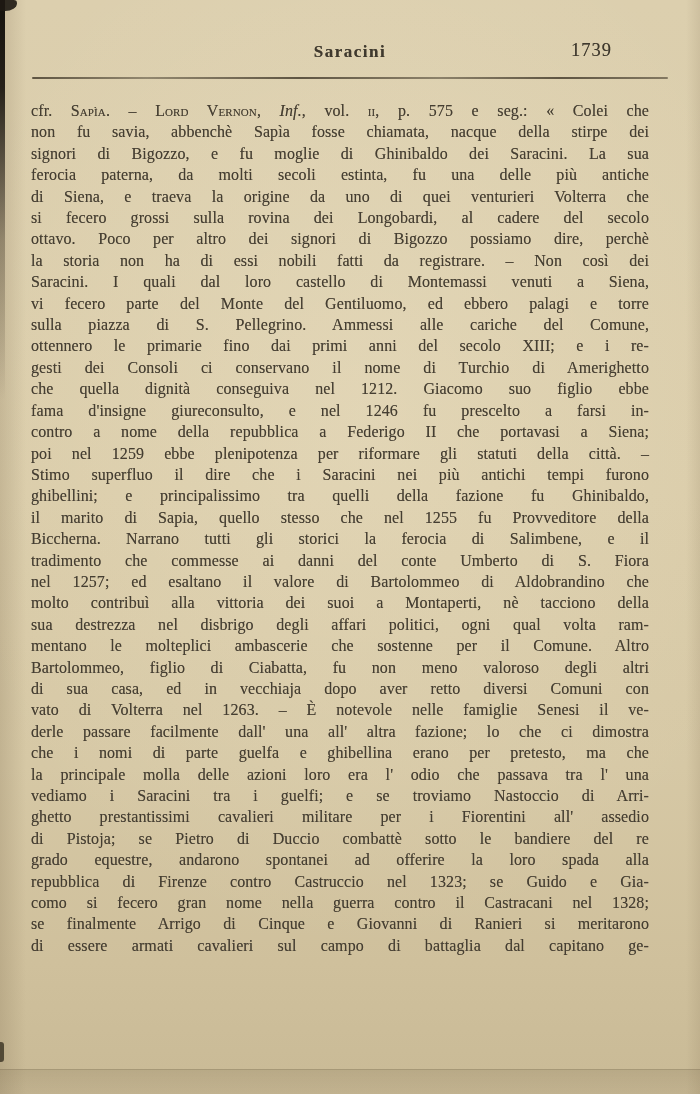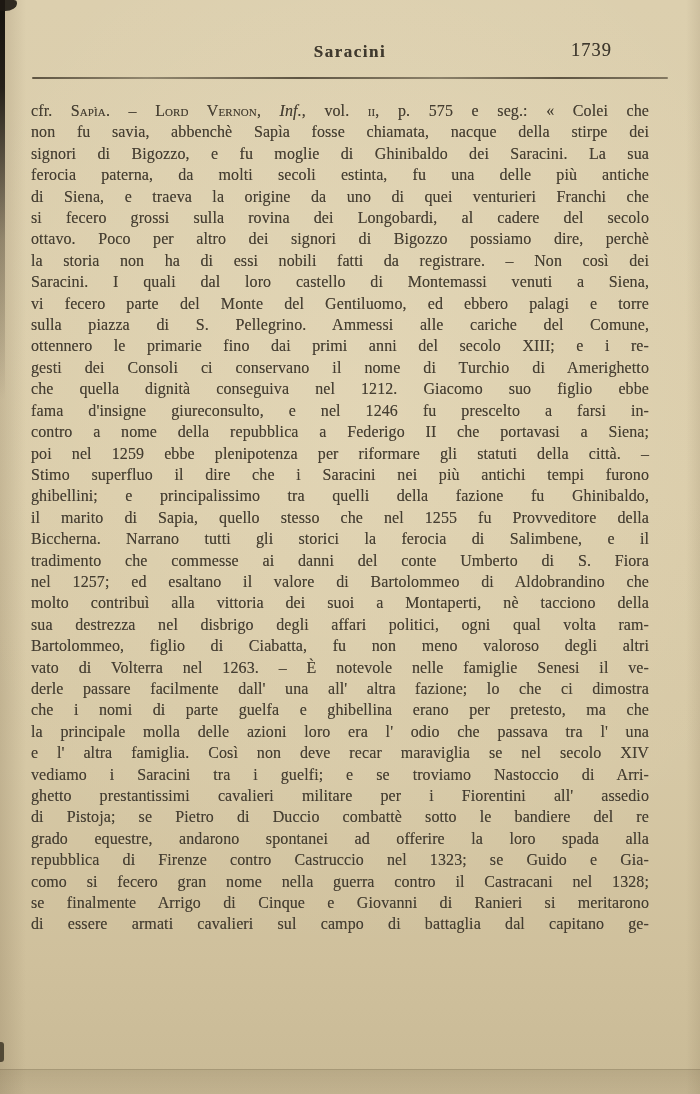--- a/index.html
+++ b/index.html
@@ -58,47 +58,48 @@
     <div class="header-title">Saracini</div>
     <div class="page-number">1739</div>
   </div>
   <div class="header-rule"></div>
 
   <div class="body-text">
       <div class="text-line"><span>cfr. </span><span class="sc">Sapìa</span><span>. – </span><span class="sc">Lord Vernon</span><span>, </span><span class="it">Inf.</span><span>, vol. </span><span class="sc">ii</span><span>, p. 575 e seg.: « Colei che</span></div>
       <div class="text-line">non fu savia, abbenchè Sapìa fosse chiamata, nacque della stirpe dei</div>
       <div class="text-line">signori di Bigozzo, e fu moglie di Ghinibaldo dei Saracini. La sua</div>
       <div class="text-line">ferocia paterna, da molti secoli estinta, fu una delle più antiche</div>
-      <div class="text-line">di Siena, e traeva la origine da uno di quei venturieri Franchi che</div>
+      <div class="text-line">di Siena, e traeva la origine da uno di quei venturieri Volterra che</div>
       <div class="text-line">si fecero grossi sulla rovina dei Longobardi, al cadere del secolo</div>
       <div class="text-line">ottavo. Poco per altro dei signori di Bigozzo possiamo dire, perchè</div>
       <div class="text-line">la storia non ha di essi nobili fatti da registrare. – Non così dei</div>
       <div class="text-line">Saracini. I quali dal loro castello di Montemassi venuti a Siena,</div>
       <div class="text-line">vi fecero parte del Monte del Gentiluomo, ed ebbero palagi e torre</div>
       <div class="text-line">sulla piazza di S. Pellegrino. Ammessi alle cariche del Comune,</div>
       <div class="text-line">ottennero le primarie fino dai primi anni del secolo XIII; e i re-</div>
       <div class="text-line">gesti dei Consoli ci conservano il nome di Turchio di Amerighetto</div>
       <div class="text-line">che quella dignità conseguiva nel 1212. Giacomo suo figlio ebbe</div>
       <div class="text-line">fama d'insigne giureconsulto, e nel 1246 fu prescelto a farsi in-</div>
       <div class="text-line">contro a nome della repubblica a Federigo II che portavasi a Siena;</div>
       <div class="text-line">poi nel 1259 ebbe plenipotenza per riformare gli statuti della città. –</div>
       <div class="text-line">Stimo superfluo il dire che i Saracini nei più antichi tempi furono</div>
       <div class="text-line">ghibellini; e principalissimo tra quelli della fazione fu Ghinibaldo,</div>
       <div class="text-line">il marito di Sapia, quello stesso che nel 1255 fu Provveditore della</div>
       <div class="text-line">Biccherna. Narrano tutti gli storici la ferocia di Salimbene, e il</div>
       <div class="text-line">tradimento che commesse ai danni del conte Umberto di S. Fiora</div>
       <div class="text-line">nel 1257; ed esaltano il valore di Bartolommeo di Aldobrandino che</div>
       <div class="text-line">molto contribuì alla vittoria dei suoi a Montaperti, nè tacciono della</div>
       <div class="text-line">sua destrezza nel disbrigo degli affari politici, ogni qual volta ram-</div>
+      <div class="text-line">mentano le molteplici ambascerie che sostenne per il Comune. Altro</div>
       <div class="text-line">Bartolommeo, figlio di Ciabatta, fu non meno valoroso degli altri</div>
+      <div class="text-line">di sua casa, ed in vecchiaja dopo aver retto diversi Comuni con</div>
       <div class="text-line">vato di Volterra nel 1263. – È notevole nelle famiglie Senesi il ve-</div>
       <div class="text-line">derle passare facilmente dall' una all' altra fazione; lo che ci dimostra</div>
       <div class="text-line">che i nomi di parte guelfa e ghibellina erano per pretesto, ma che</div>
       <div class="text-line">la principale molla delle azioni loro era l' odio che passava tra l' una</div>
-      <div class="text-line">e l' altra famiglia. Così non deve recar maraviglia se nel secolo XIV</div>
       <div class="text-line">vediamo i Saracini tra i guelfi; e se troviamo Nastoccio di Arri-</div>
       <div class="text-line">ghetto prestantissimi cavalieri militare per i Fiorentini all' assedio</div>
       <div class="text-line">di Pistoja; se Pietro di Duccio combattè sotto le bandiere del re</div>
       <div class="text-line">grado equestre, andarono spontanei ad offerire la loro spada alla</div>
       <div class="text-line">repubblica di Firenze contro Castruccio nel 1323; se Guido e Gia-</div>
       <div class="text-line">como si fecero gran nome nella guerra contro il Castracani nel 1328;</div>
       <div class="text-line">se finalmente Arrigo di Cinque e Giovanni di Ranieri si meritarono</div>
       <div class="text-line">di essere armati cavalieri sul campo di battaglia dal capitano ge-</div>
     </div>
 

